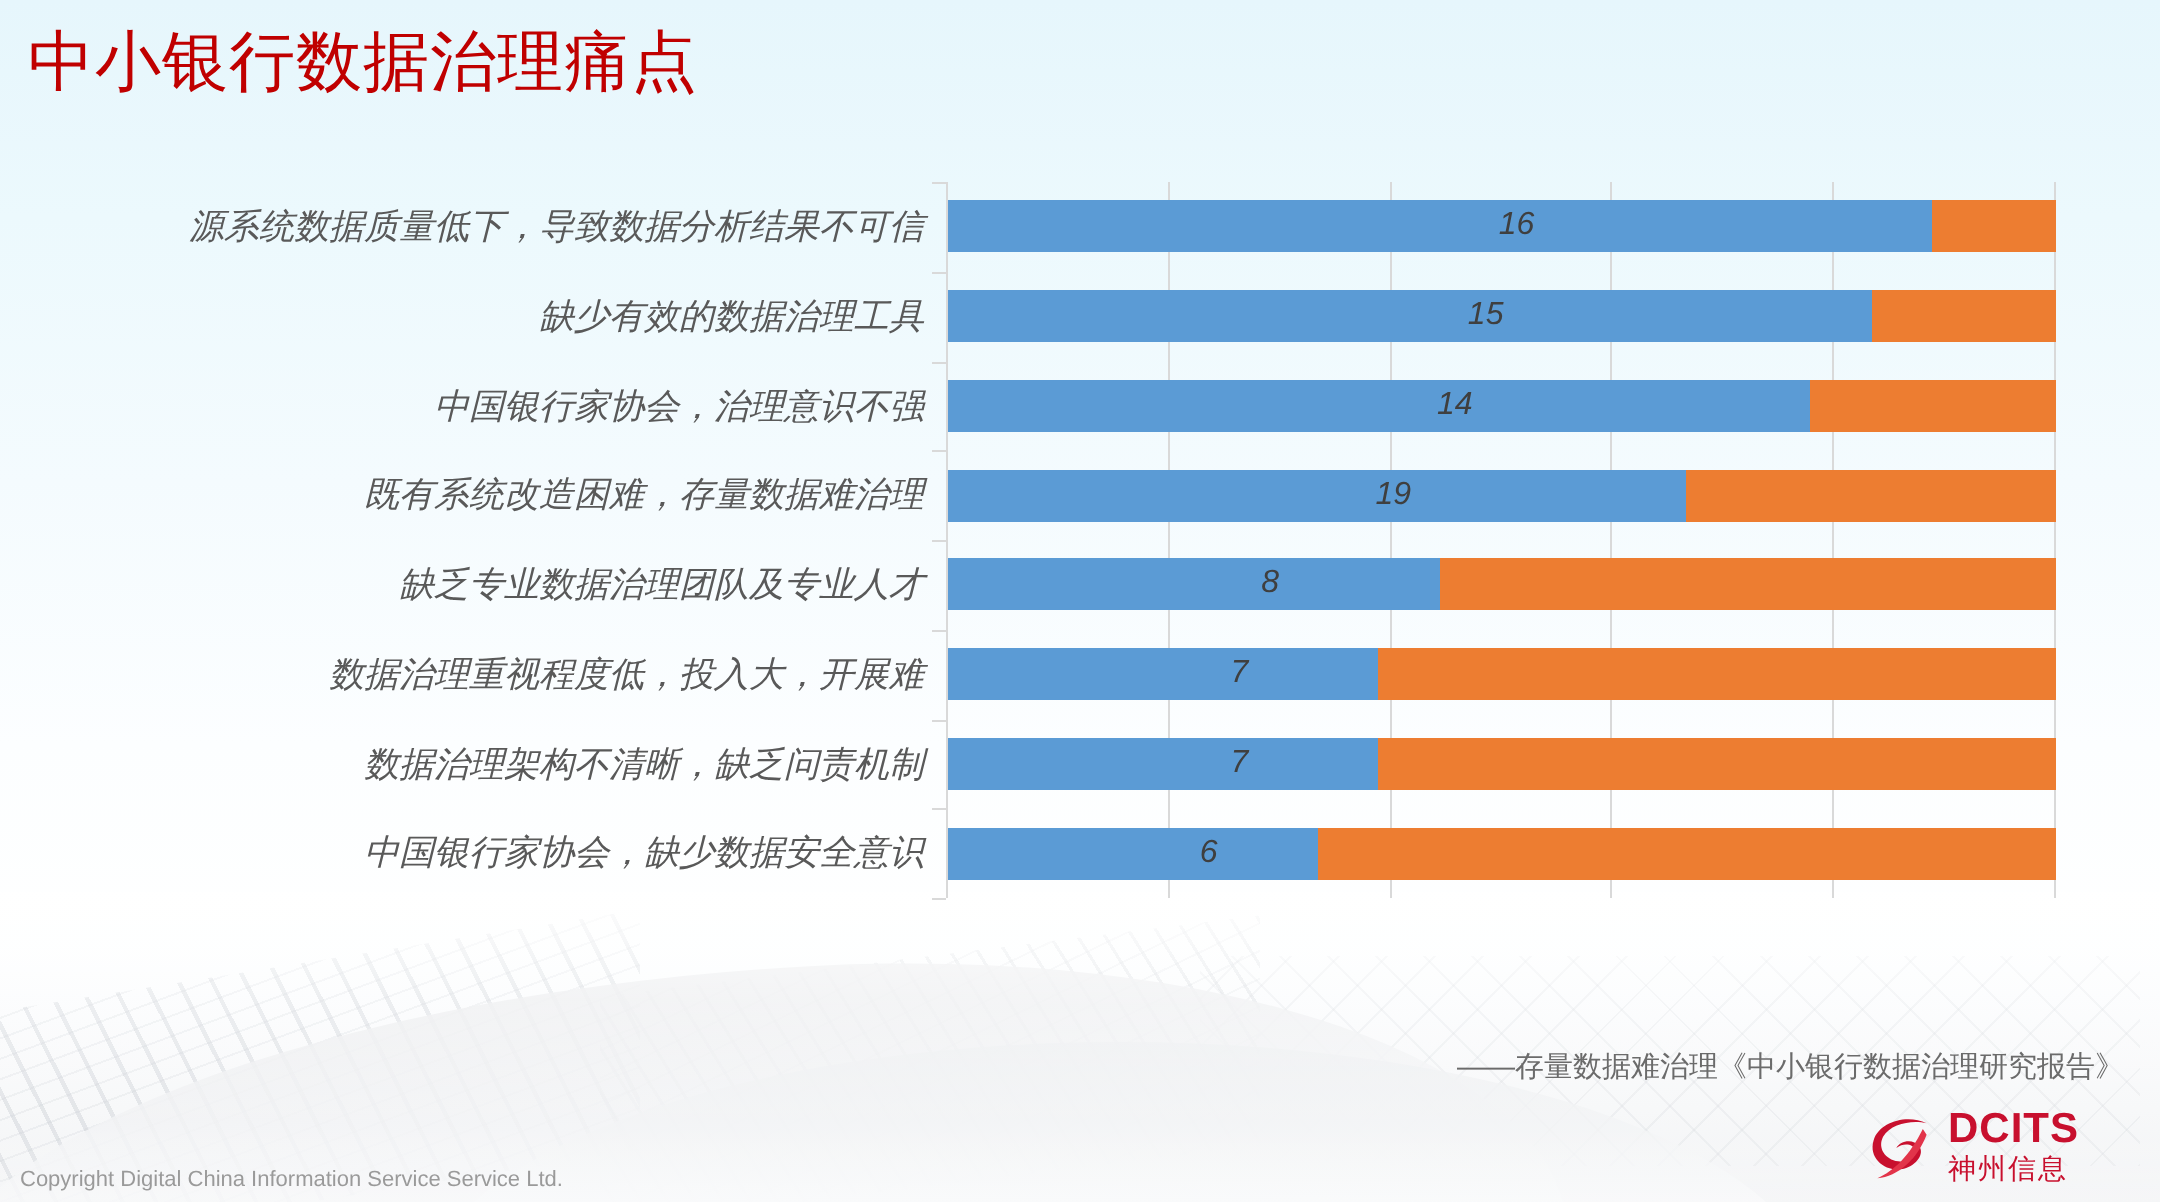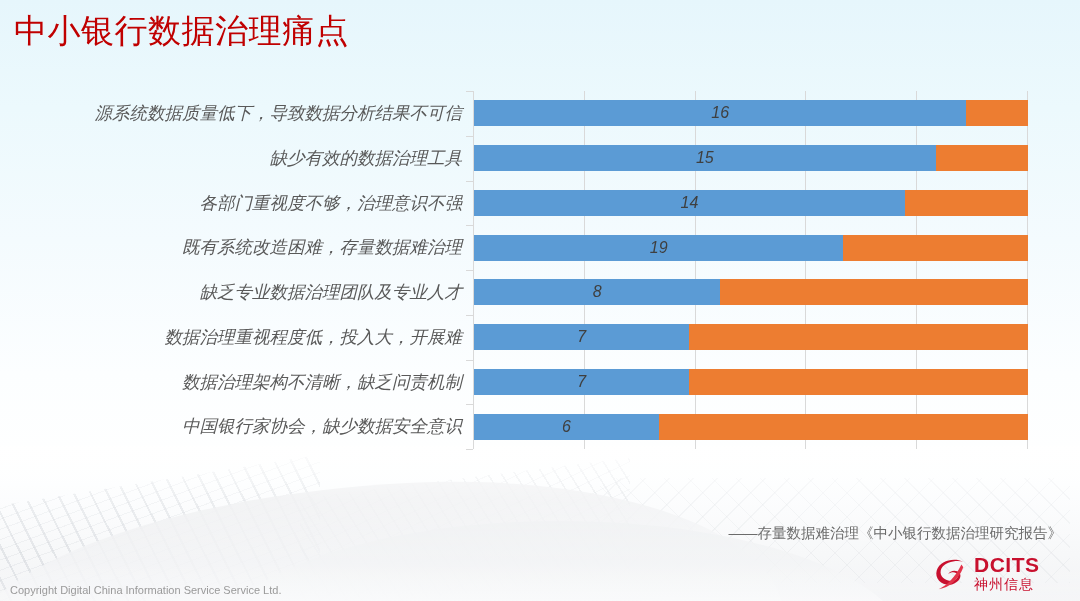--- a/index.html
+++ b/index.html
@@ -190,20 +190,21 @@
   .val {
     position: absolute;
     top: 0;
     left: 0;
     height: 26px;
     line-height: 26px;
     width: 100%;
     text-align: center;
     font-size: 16px;
     color: #3f3f3f;
+    padding-left: 38px;
   }
 
   
   .attribution {
     position: absolute;
     right: 18px;
     top: 524px;
     font-size: 14.5px;
     color: #6b6b6b;
     white-space: nowrap;
@@ -295,21 +296,21 @@
         <div class="row" style="top: 44.75px;">
           <div class="cat-label">缺少有效的数据治理工具</div>
           <div class="bar-wrap" style="width: 554px;">
             <div class="seg seg-1" style="left: 0px; width: 461.667px; background: rgb(91, 155, 213);">
               <div class="val">15</div>
             </div>
             <div class="seg seg-2" style="left: 461.667px; width: 92.3333px; background: rgb(237, 125, 49);"></div>
           </div>
         </div>
         <div class="row" style="top: 89.5px;">
-          <div class="cat-label">各部门重视度不够，治理意识不强</div>
+          <div class="cat-label">中国银行家协会，治理意识不强</div>
           <div class="bar-wrap" style="width: 554px;">
             <div class="seg seg-1" style="left: 0px; width: 430.889px; background: rgb(91, 155, 213);">
               <div class="val">14</div>
             </div>
             <div class="seg seg-2" style="left: 430.889px; width: 123.111px; background: rgb(237, 125, 49);"></div>
           </div>
         </div>
         <div class="row" style="top: 134.25px;">
           <div class="cat-label">既有系统改造困难，存量数据难治理</div>
           <div class="bar-wrap" style="width: 554px;">

